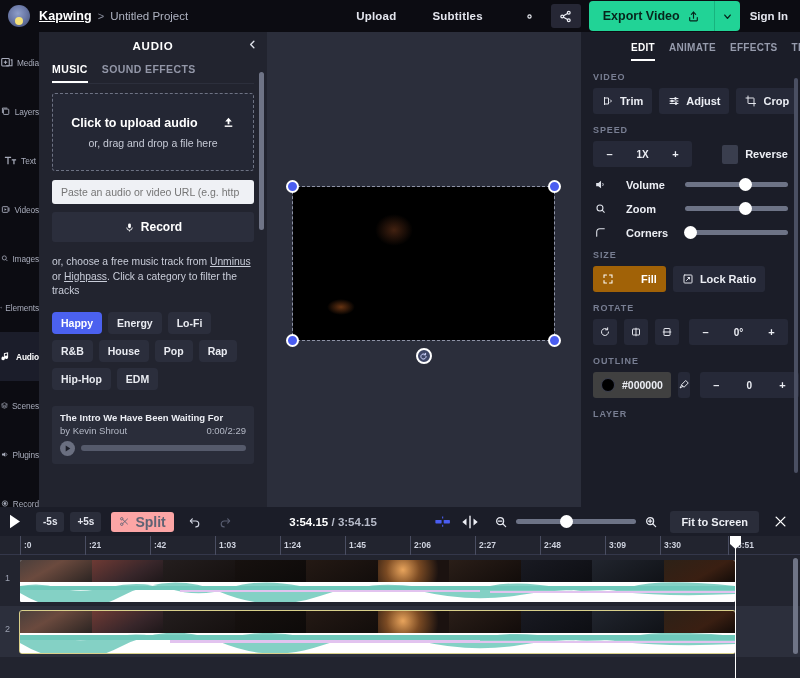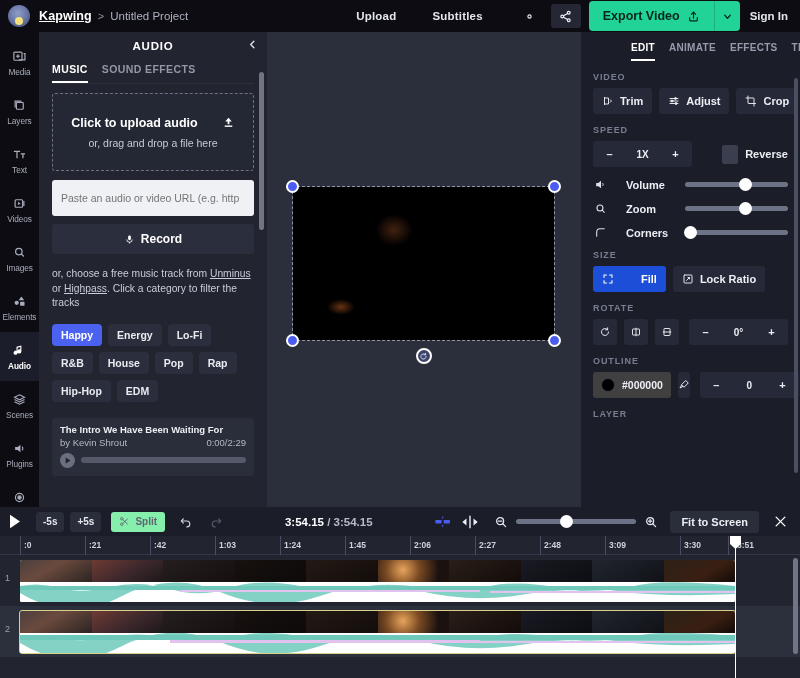--- a/index.html
+++ b/index.html
@@ -61,21 +61,21 @@
   .signin {
     font-size: 11.5px; font-weight: bold; color: #e4e6ee; margin-right: 12px; cursor: pointer;
   }
 
   
   .rail {
     position: absolute; top: 32px; left: 0; width: 39px; height: 475px;
     background: #0c0c12; padding-top: 6px;
   }
   .rail-item {
-    width: 39px; height: 49px; display: flex; flex-direction: column;
+    width: 39px; height: 49px; display: flex; flex-direction: row;
     align-items: center; justify-content: center; gap: 3px; cursor: pointer;
     color: #a8acbb; position: relative;
   }
   .rail-item.active { background: #1b1d2a; color: #ffffff; }
   .rail-item .rl { font-size: 8.3px; letter-spacing: -.1px; }
   .rail-item.active .rl { font-weight: bold; }
 
   
   .panel {
     position: absolute; top: 32px; left: 39px; width: 228px; height: 475px;
@@ -101,21 +101,21 @@
 
   .dropzone {
     border: 1px dashed #6d7283; border-radius: 3px; height: 78px;
     display: flex; flex-direction: column; align-items: center; justify-content: center;
     gap: 7px; cursor: pointer; background: #242734;
   }
   .dz-main { font-size: 12.5px; font-weight: bold; color: #fff; display:flex; align-items:center; gap:24px;}
   .dz-sub { font-size: 10.5px; color: #c6cad6; }
 
   .url-input {
-    margin-top: 9px; width: 100%; height: 36px; border-radius: 3px;
+    margin-top: 9px; width: 100%; height: 24px; border-radius: 3px;
     background: #eff1f5; border: none; outline: none;
     font-size: 10.5px; color: #5a5f6e; padding: 0 9px;
     font-family: "Liberation Sans", sans-serif;
   }
   .record-btn {
     margin-top: 8px; height: 30px; background: #2b2e3c; border-radius: 3px;
     display: flex; align-items: center; justify-content: center; gap: 6px;
     font-size: 12px; font-weight: bold; color: #fff; cursor: pointer;
   }
   .free-text {
@@ -187,21 +187,21 @@
     font-size: 9px; font-weight: bold; color: #787e92; letter-spacing: .9px;
     margin: 11px 0 6px 12px;
   }
   .row { display: flex; align-items: center; gap: 7px; padding: 0 12px; }
   .pbtn {
     background: #262938; border-radius: 3px; height: 26px; padding: 0 9px;
     display: flex; align-items: center; gap: 6px; cursor: pointer;
     font-size: 11px; font-weight: bold; color: #eceef4;
   }
   .pbtn.square { padding: 0; width: 27px; justify-content: center; }
-  .pbtn.blue { background: #1d4ed8; color: #fff; gap: 27px; }
+  .pbtn.blue { background: #a16207; color: #fff; gap: 27px; }
   .speed-grp { display: flex; background: #262938; border-radius: 3px; height: 26px; align-items: center; }
   .speed-grp > div { width: 33px; text-align:center; font-size:11px; font-weight:bold; color:#eceef4; cursor:pointer; }
   .speed-val { font-size: 10px !important; }
   .rev-box { width: 19px; height: 19px; background: #3a3e4e; border-radius: 2px; cursor: pointer; }
   .rev-label { font-size: 11px; font-weight: bold; color: #eceef4; }
   .slider-row { display: flex; align-items: center; gap: 7px; padding: 0 12px; margin-top: 11px; }
   .sl-icon { width: 14px; color: #dfe2ea; display:flex; justify-content:center; }
   .sl-name { font-size: 11px; font-weight: bold; color: #eceef4; width: 52px; margin-left: 12px; }
   .slider { position: relative; flex: 1; height: 5px; border-radius: 3px; background: #6d7386; }
   .sl-knob { position: absolute; top: -4px; width: 13px; height: 13px; border-radius: 50%; background: #fff; cursor: pointer; }
@@ -219,21 +219,21 @@
     background: #1b1d28; display: flex; align-items: center;
   }
   .tl-play { margin-left: 8px; cursor: pointer; display:flex; }
   .skip {
     background: #2a2d3a; border-radius: 3px; height: 20px; padding: 0 7px;
     display: flex; align-items: center; font-size: 10px; font-weight: bold;
     color: #e4e6ee; cursor: pointer;
   }
   .split {
     display: flex; align-items: center; gap: 5px; height: 20px; padding: 0 8px;
-    border-radius: 3px; background: #86efac; font-size: 10px; font-weight: bold; color: #5f6374;
+    border-radius: 3px; background: #fca5a5; font-size: 14px; font-weight: bold; color: #5f6374;
     cursor: pointer;
   }
   .undo { color: #d2d6e2; cursor: pointer; display:flex; }
   .redo { color: #585d70; cursor: pointer; display:flex; }
   .timecode { font-size: 11.5px; font-weight: bold; color: #fff; }
   .timecode .total { color: #b7bbc9; font-weight: bold; }
   .zoom-slider { position: relative; width: 120px; height: 5px; border-radius: 3px; background: #6d7386; }
   .fit-btn {
     background: #2a2d3a; border-radius: 3px; height: 22px; padding: 0 11px;
     display: flex; align-items: center; font-size: 11px; font-weight: bold;
@@ -764,21 +764,21 @@
         </div>
       <div class="tick" style="left:475px">
           <span>2:27</span>
         </div>
       <div class="tick" style="left:540px">
           <span>2:48</span>
         </div>
       <div class="tick" style="left:605px">
           <span>3:09</span>
         </div>
-      <div class="tick" style="left:680px">
+      <div class="tick" style="left:660px">
           <span>3:30</span>
         </div>
       <div class="tick" style="left:728px">
           <span style="left:8px">3:51</span>
         </div>
     </div>
 
     <div class="tl-right-pad"></div>
 
     <div class="track-row r1">

